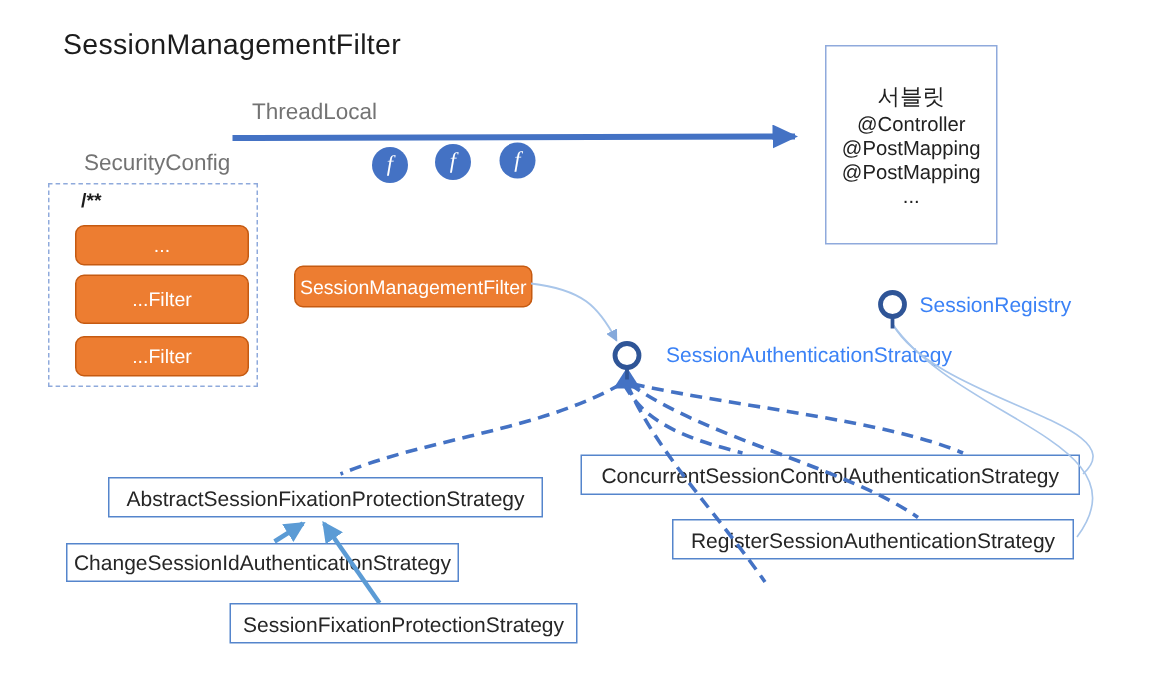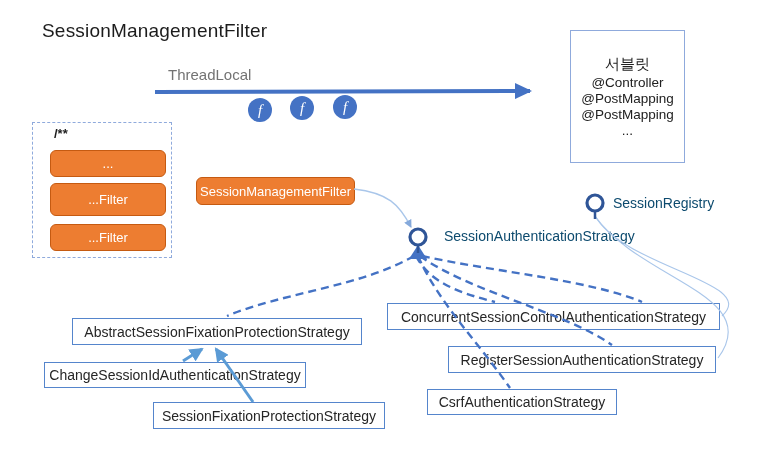--- a/index.html
+++ b/index.html
@@ -4,25 +4,25 @@
 <style>
   html,body{margin:0;padding:0;background:#fff;}
   .canvas{
     position:relative;width:767px;height:456px;background:#ffffff;overflow:hidden;
     font-family:"Liberation Sans", sans-serif;color:#212121;
   }
   .abs{position:absolute;}
   svg.layer{position:absolute;left:0;top:0;pointer-events:none;}
   .page-title{font-size:19px;color:#1c1c1c;letter-spacing:.2px;}
   .lbl{font-size:15px;color:#737373;white-space:nowrap;}
-  .lbl-sm{font-size:14px;color:#0c4a6e;white-space:nowrap;}
+  .lbl-sm{font-size:14px;color:#3b82f6;white-space:nowrap;}
   .servlet-box{
     width:113px;height:131px;border:1.5px solid #8FAADC;background:#fff;
     display:flex;flex-direction:column;align-items:center;justify-content:center;
-    text-align:center;gap:1px;margin-left:20px;
+    text-align:center;gap:1px;
   }
   .servlet-box .l0{font-size:15px;}
   .servlet-box .ln{font-size:13.5px;}
   .config-box{
     width:140px;height:136px;border:1.5px dashed #8FAADC;background:#fff;box-sizing:border-box;
   }
   .pattern{font-size:13px;font-weight:bold;color:#1c1c1c;}
   .chip{
     width:116px;border-radius:6px;background:#ED7D31;border:1px solid #C55A11;
     color:#fff;font-size:13px;display:flex;align-items:center;justify-content:center;
@@ -72,20 +72,21 @@
     </div>
 
   <div class="abs servlet-box z2" style="left:550px;top:30px;">
     <div class="l0">서블릿</div>
     <div class="ln">@Controller</div>
     <div class="ln">@PostMapping</div>
     <div class="ln">@PostMapping</div>
     <div class="ln">...</div>
   </div>
 
+  <div class="abs lbl z2" style="left:56px;top:100px;">SecurityConfig</div>
   <div class="abs config-box z2" style="left:32px;top:122px;"></div>
   <div class="abs pattern z2" style="left:54px;top:126px;">/**</div>
   <div class="abs chip z2" style="left:50px;top:150px;height:27px;">
       <span>...</span>
     </div>
   <div class="abs chip z2" style="left:50px;top:183px;height:33px;">
       <span>...Filter</span>
     </div>
   <div class="abs chip z2" style="left:50px;top:224px;height:27px;">
       <span>...Filter</span>
@@ -105,23 +106,20 @@
       <span>ChangeSessionIdAuthenticationStrategy</span>
     </div>
   <div class="abs cls-box z2" style="left:153px;top:402px;width:232px;height:27px;">
       <span>SessionFixationProtectionStrategy</span>
     </div>
   <div class="abs cls-box z2" style="left:387px;top:303px;width:333px;height:27px;">
       <span>ConcurrentSessionControlAuthenticationStrategy</span>
     </div>
   <div class="abs cls-box z2" style="left:448px;top:346px;width:268px;height:27px;">
       <span>RegisterSessionAuthenticationStrategy</span>
-    </div>
-  <div class="abs cls-box z2" style="left:427px;top:389px;width:190px;height:26px;">
-      <span>CsrfAuthenticationStrategy</span>
     </div>
 
   <svg class="layer z3" width="767" height="456" viewBox="0 0 767 456">
     <defs>
       <marker id="arrowInherit" markerUnits="userSpaceOnUse" markerWidth="15" markerHeight="14" refX="12" refY="7" orient="auto">
         <path d="M0,0 L14,7 L0,14 Z" fill="#5B9BD5"></path>
       </marker>
       <marker id="arrowThin" markerUnits="userSpaceOnUse" markerWidth="9" markerHeight="8" refX="7" refY="4" orient="auto">
         <path d="M0,0 L8,4 L0,8 Z" fill="#85A9DB"></path>
       </marker>

